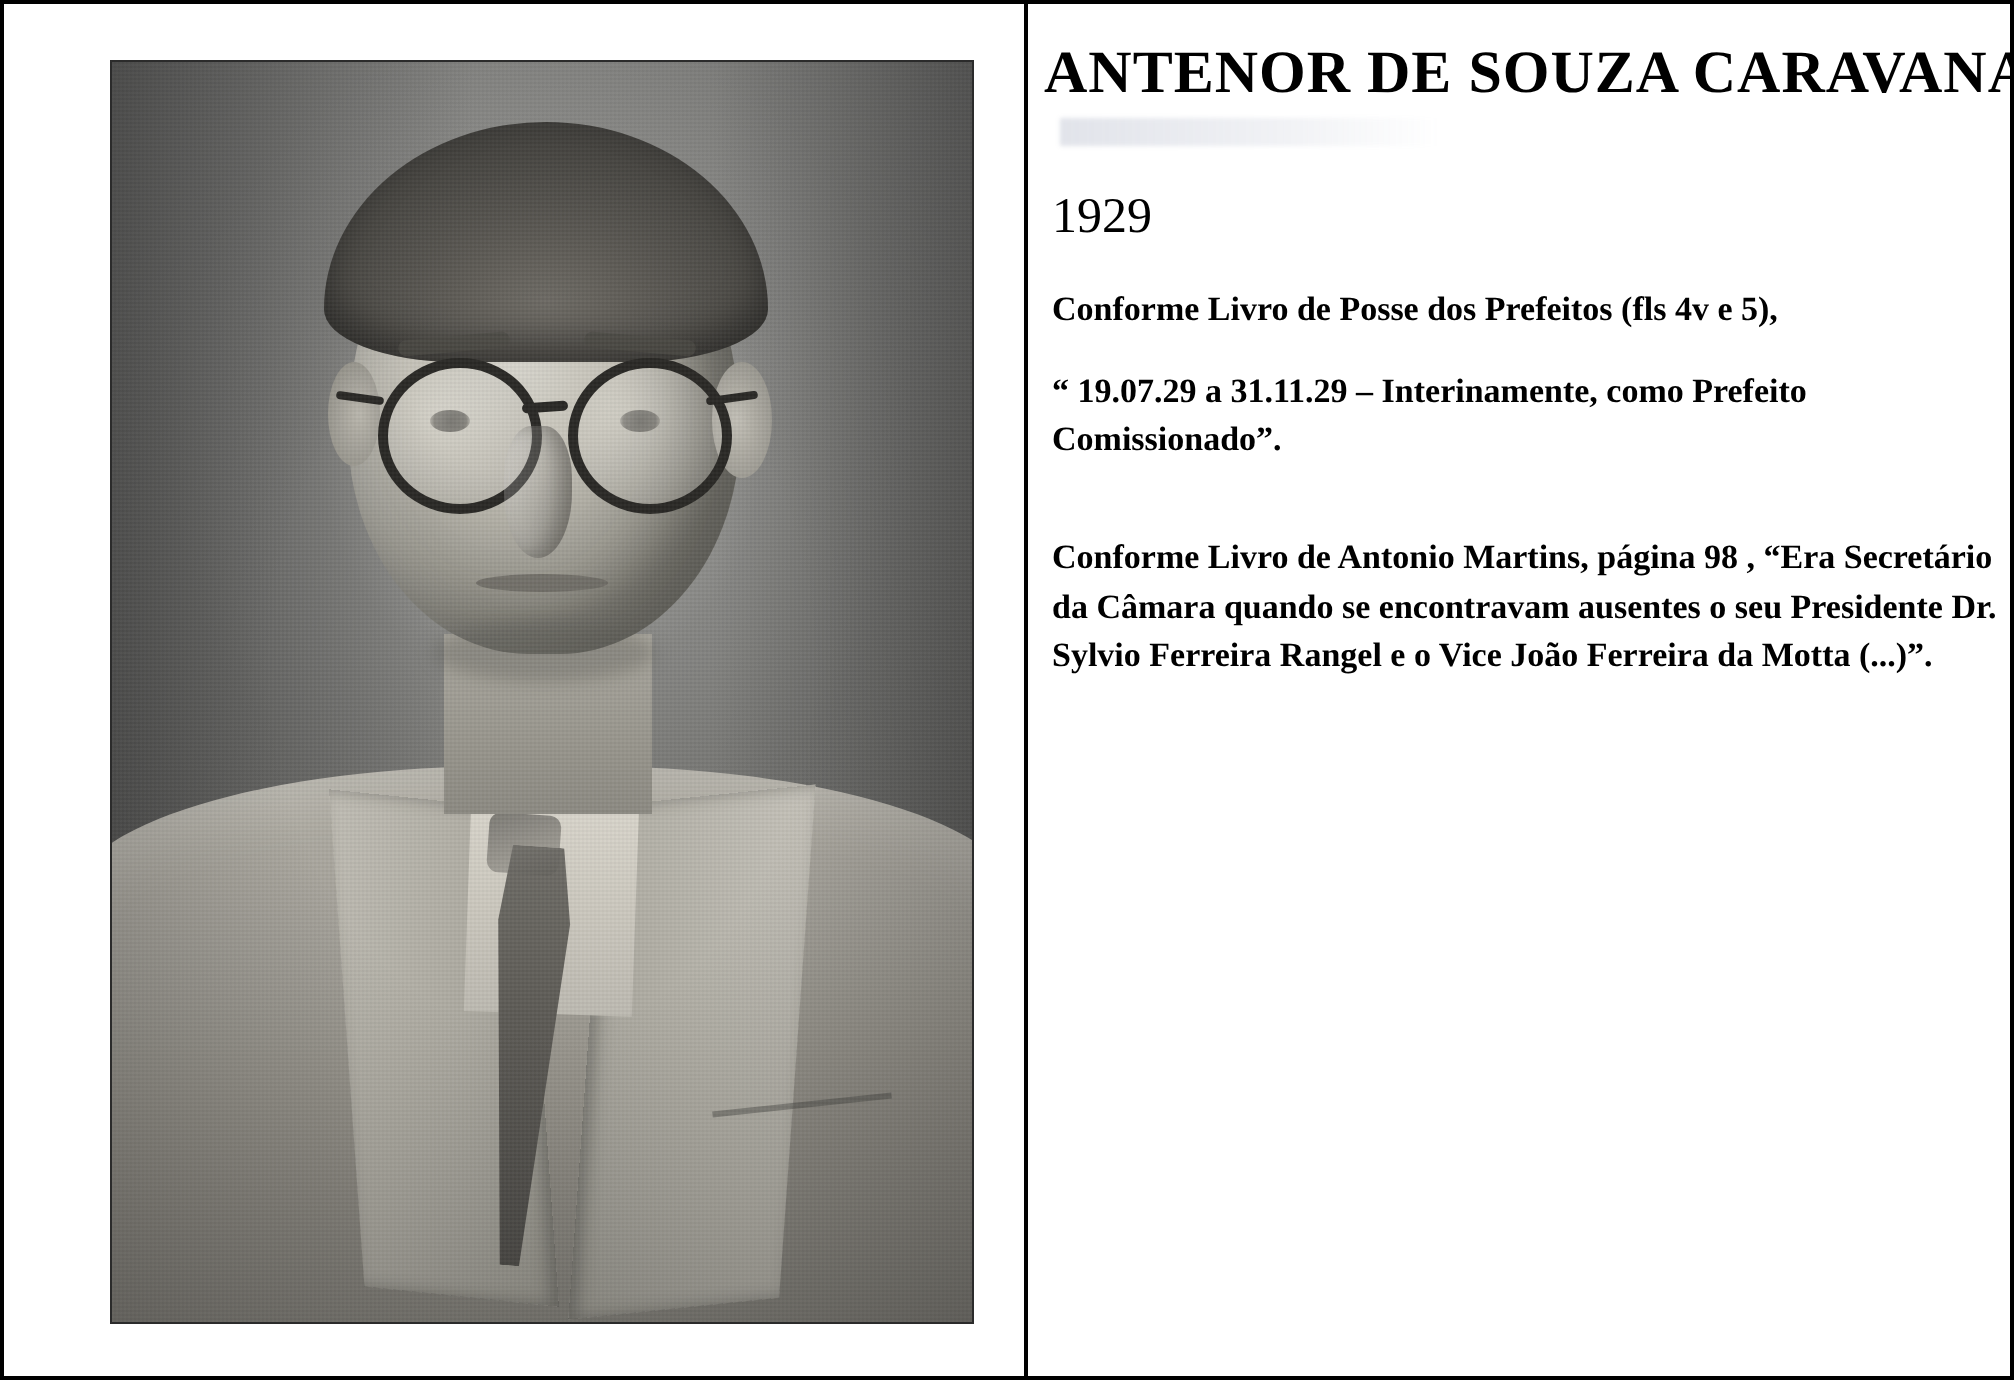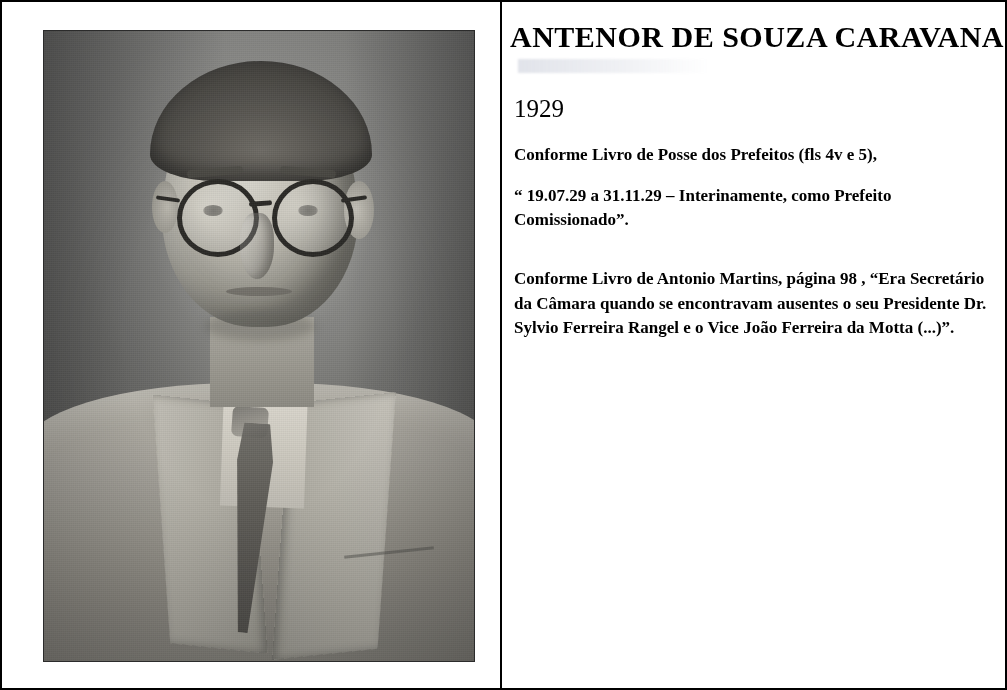--- a/index.html
+++ b/index.html
@@ -11,20 +11,21 @@
     font-family: "Liberation Serif", serif;
   }
   .page {
     position: relative;
     width: 1007px;
     height: 690px;
     background: #ffffff;
     box-sizing: border-box;
     border: 2px solid #000000;
     overflow: hidden;
+    padding-left: 12px;
   }
   .columns {
     display: flex;
     width: 100%;
     height: 100%;
     box-sizing: border-box;
   }
   .col-left {
     width: 500px;
     flex: 0 0 500px;

